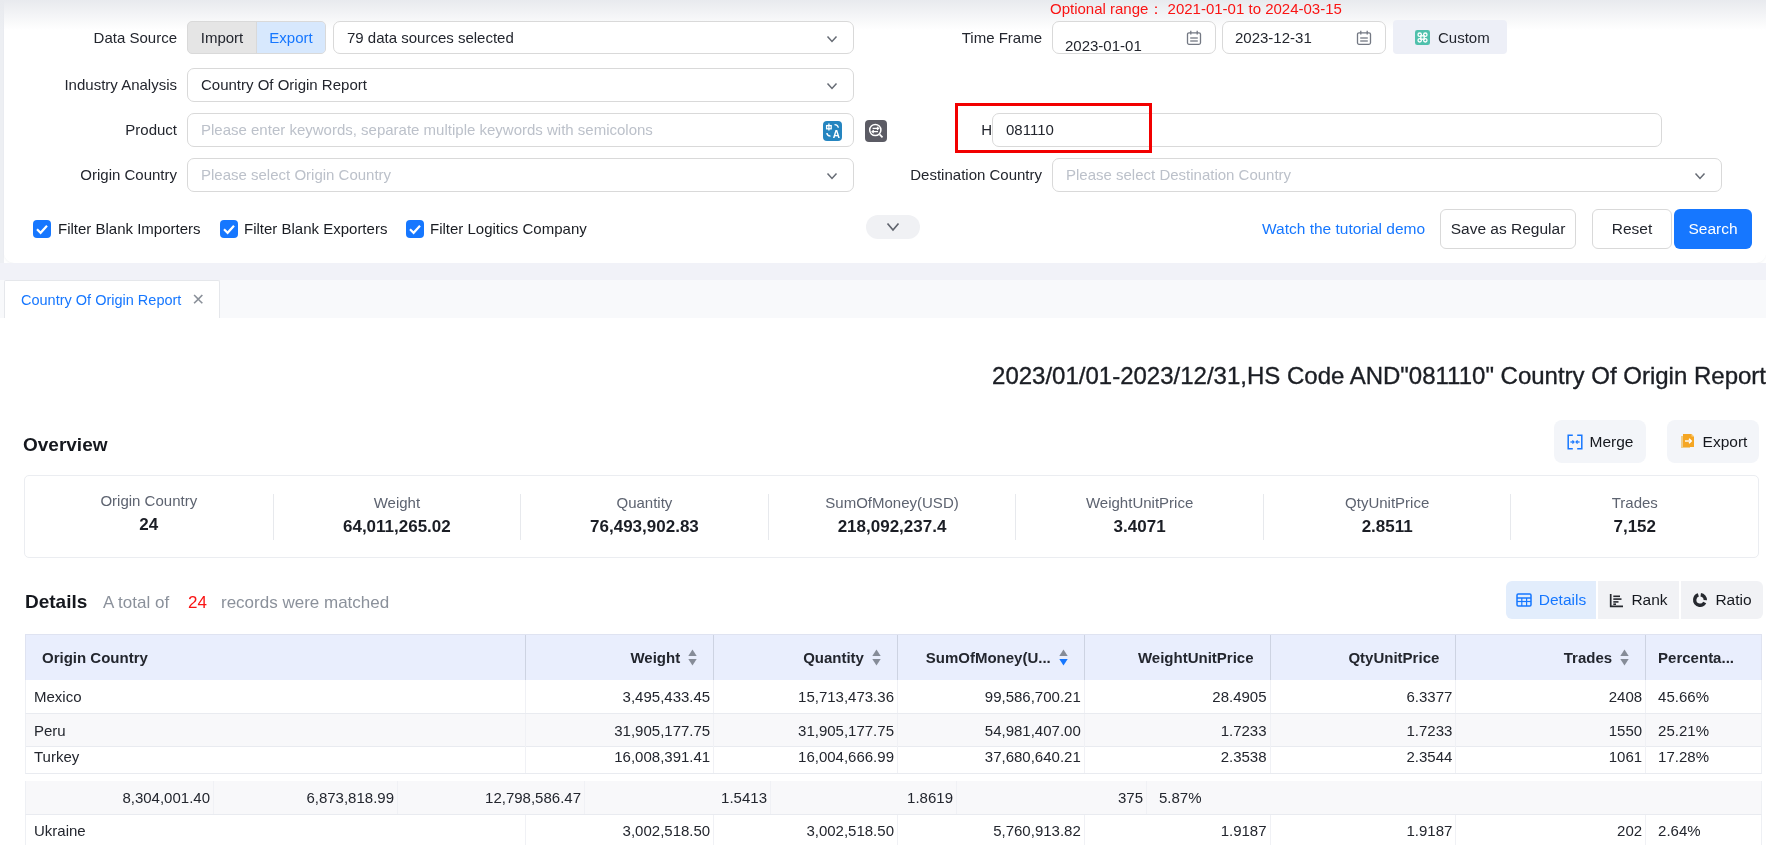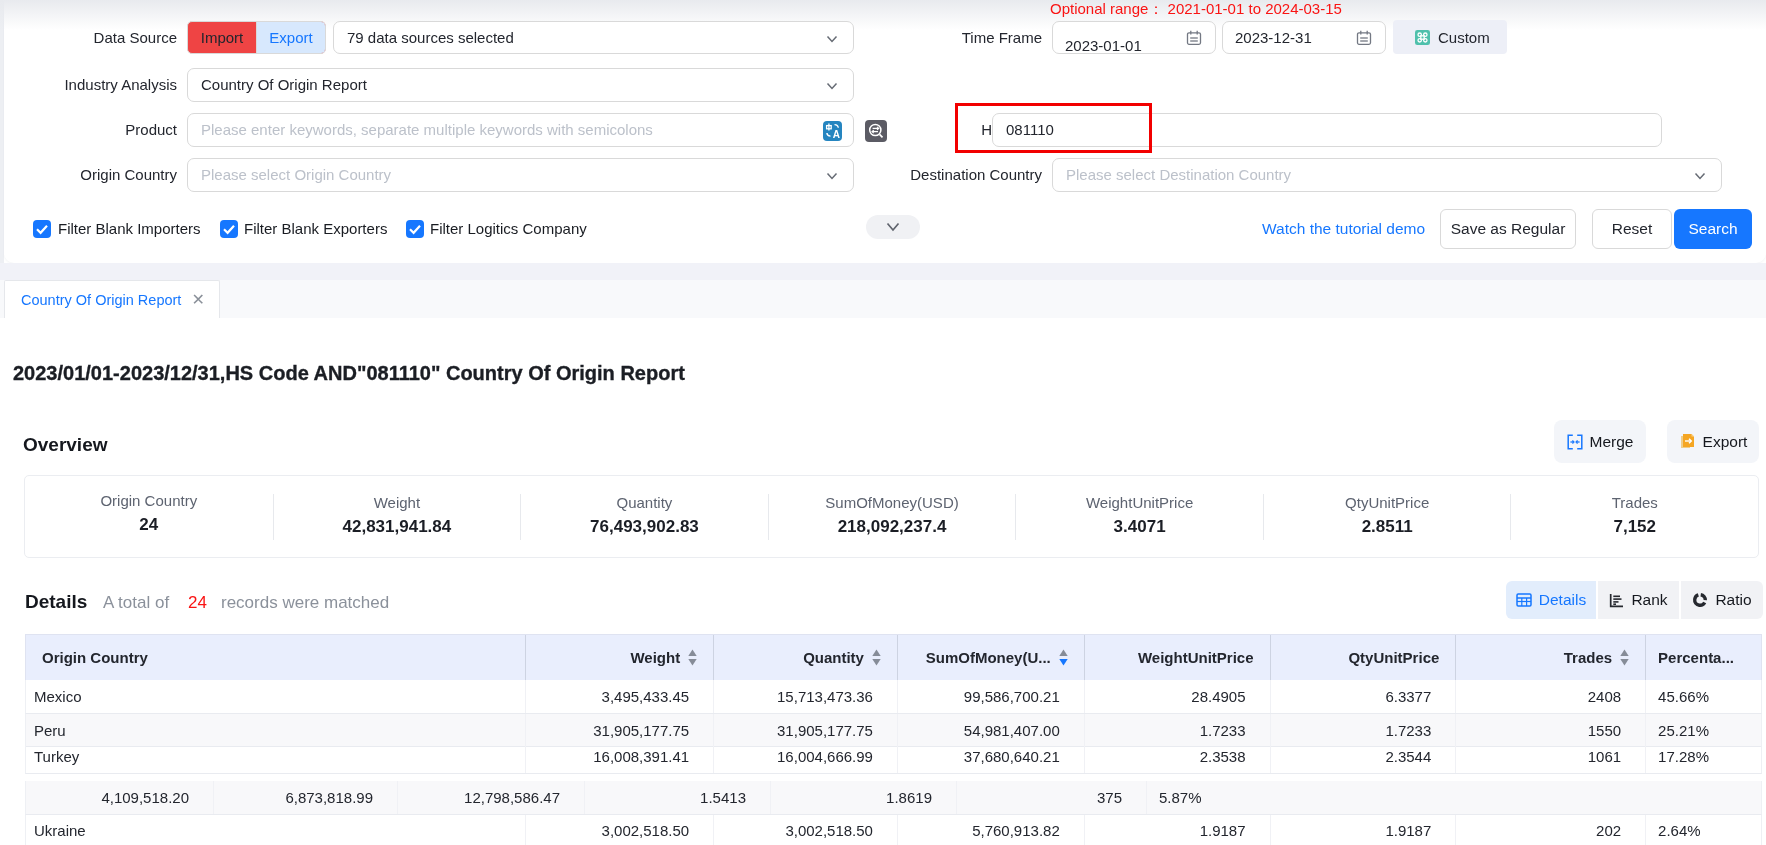--- a/index.html
+++ b/index.html
@@ -8,21 +8,21 @@
 .abs{position:absolute}
 .lab{position:absolute;height:34px;line-height:34px;text-align:right;font-size:15px;color:#23262e}
 .inp{position:absolute;background:#fff;border:1px solid #d9d9d9;border-radius:7px;font-size:15px;color:#23262e;line-height:32px;padding:0 13px}
 .ph{color:#bcc1ca}
 .chev{position:absolute;width:14px;height:14px}
 
 #gutter{left:0;top:0;width:4px;height:263px;background:#edeff3}
 #card{left:4px;top:0;width:1762px;height:263px;background:#fff;border-radius:0 0 10px 10px;box-shadow:0 1px 2px rgba(40,50,70,0.05)}
 #topgrad{left:0;top:0;width:1766px;height:30px;background:linear-gradient(to bottom,#e8eaee,rgba(255,255,255,0))}
 
-#seg{left:187px;top:21px;width:139px;height:33px;border:1px solid #d9d9d9;border-radius:5px;display:flex;overflow:hidden;background:#ef4444}
+#seg{left:187px;top:21px;width:139px;height:33px;border:1px solid #d9d9d9;border-radius:5px;display:flex;overflow:hidden;background:#e5e5e5}
 #seg .s1{width:69px;border-right:1px solid #d9d9d9;text-align:center;line-height:31px;font-size:15px;color:#23262e}
 #seg .s2{flex:1;background:#d7e8fd;color:#1677ff;text-align:center;line-height:31px;font-size:15px}
 
 .cb{position:absolute;width:18px;height:18px;background:#1677ff;border-radius:4px}
 .cblab{position:absolute;font-size:15px;color:#191c22;height:20px;line-height:20px}
 
 .btn{position:absolute;background:#fff;border:1px solid #d9d9d9;border-radius:6px;font-size:15.5px;color:#23262e;text-align:center}
 
 #tabstrip{left:0;top:263px;width:1766px;height:55px;background:linear-gradient(to bottom,#f1f2f8 0,#f1f2f8 17px,#f8f9fb 17px,#f8f9fb 100%)}
 #tab{position:absolute;left:4px;top:17px;width:216px;height:38px;background:#fff;border:1px solid #e5e7eb;border-bottom:none;border-radius:2px 2px 0 0;display:flex;align-items:center;padding-left:16px}
@@ -32,21 +32,21 @@
 #ovbox{left:24px;top:475px;width:1735px;height:83px;border:1px solid #ebedf1;border-radius:5px;display:flex}
 #ovbox .col{position:relative;width:247.857px;text-align:center;padding-top:16px}
 #ovbox .col+.col{border-left:1px solid #e7e9ed;height:46px;align-self:center;padding-top:0}
 .ovl{font-size:15px;color:#5d6370}
 .ovv{font-size:17px;font-weight:bold;color:#1b1e25;margin-top:6px}
 
 #thead{left:25px;top:634px;width:1737px;height:46px;display:flex;background:#e9eefd;border:1px solid #dfe3f1;border-bottom:none}
 #thead .hc{height:100%;display:flex;align-items:center;justify-content:flex-end;padding-right:16px;font-weight:bold;font-size:15px;color:#23262e;border-right:1px solid #cdd3e2}
 #thead .hc:last-child{border-right:none}
 .trow{position:absolute;left:25px;width:1737px;height:34px;display:flex;border-bottom:1px solid #e9ebf0;border-left:1px solid #eef0f4;border-right:1px solid #eef0f4}
-.trow .td{height:100%;display:flex;align-items:center;justify-content:flex-end;padding-right:24px;font-size:15px;color:#23262e;border-right:1px solid #f0f1f5}
+.trow .td{height:100%;display:flex;align-items:center;justify-content:flex-end;padding-right:3px;font-size:15px;color:#23262e;border-right:1px solid #f0f1f5}
 .trow .td:last-child{border-right:none}
 .sort{display:inline-flex;flex-direction:column;margin-left:8px}
 </style>
 </head>
 <body>
 <div id="page">
   <div class="abs" id="gutter"></div>
   <div class="abs" id="card"></div>
   <div class="abs" id="topgrad"></div>
 
@@ -163,21 +163,21 @@
   <div class="btn" style="left:1592px;top:209px;width:80px;height:40px;line-height:38px">Reset</div>
   <div class="btn" style="left:1674px;top:209px;width:78px;height:40px;line-height:40px;background:#1677ff;border:none;color:#fff">Search</div>
 
   <div class="abs" id="tabstrip">
     <div id="tab">
         <span class="t">Country Of Origin Report</span>
         <span class="x">✕</span>
       </div>
   </div>
 
-  <div class="abs" style="left:13px;top:362px;width:1753px;text-align:left;font-size:20px;color:#1b1e24;font-weight:700;-webkit-text-stroke:0.35px #1b1e24">2023/01/01-2023/12/31,HS Code AND"081110" Country Of Origin Report</div>
+  <div class="abs" style="left:13px;top:362px;width:1753px;text-align:right;font-size:24px;color:#1b1e24;font-weight:400;-webkit-text-stroke:0.35px #1b1e24">2023/01/01-2023/12/31,HS Code AND"081110" Country Of Origin Report</div>
 
   <div class="abs" style="left:23px;top:434px;font-size:19px;font-weight:bold;color:#15181e">Overview</div>
 
   <div class="abs" style="left:1554px;top:420px;width:92px;height:43px;background:#f3f5f9;border-radius:8px;display:flex;align-items:center;justify-content:center;font-size:15.5px;color:#15181e">
     <svg width="16" height="16" viewBox="0 0 16 16" fill="none" stroke="#1677ff" stroke-width="1.5" style="margin-right:7px">
         <path d="M5.8 1.2 H1.2 V14.8 H5.8"></path>
         <path d="M10.2 1.2 H14.8 V14.8 H10.2"></path>
         <path d="M3.4 8 h3.2" stroke-width="1.3"></path>
         <path d="M5.4 6.5 L6.9 8 L5.4 9.5" stroke-width="1.3"></path>
         <path d="M12.6 8 h-3.2" stroke-width="1.3"></path>
@@ -198,21 +198,21 @@
     Export
   </div>
 
   <div class="abs" id="ovbox">
     <div class="col">
         <div class="ovl">Origin Country</div>
         <div class="ovv">24</div>
       </div>
     <div class="col">
         <div class="ovl">Weight</div>
-        <div class="ovv">42,831,941.84</div>
+        <div class="ovv">64,011,265.02</div>
       </div>
     <div class="col">
         <div class="ovl">Quantity</div>
         <div class="ovv">76,493,902.83</div>
       </div>
     <div class="col">
         <div class="ovl">SumOfMoney(USD)</div>
         <div class="ovv">218,092,237.4</div>
       </div>
     <div class="col">
@@ -328,21 +328,21 @@
     <div class="td" style="width:501px;justify-content:flex-start;padding-left:8px">Turkey</div>
     <div class="td" style="width:188px">16,008,391.41</div>
     <div class="td" style="width:184px">16,004,666.99</div>
     <div class="td" style="width:187px">37,680,640.21</div>
     <div class="td" style="width:186px">2.3538</div>
     <div class="td" style="width:186px">2.3544</div>
     <div class="td" style="width:190px">1061</div>
     <div class="td" style="width:115px;justify-content:flex-start;padding-left:12px">17.28%</div>
   </div>
   <div class="trow" style="top:781px;background:#f8f8fa">
-    <div class="td" style="width:188px">4,109,518.20</div>
+    <div class="td" style="width:188px">8,304,001.40</div>
     <div class="td" style="width:184px">6,873,818.99</div>
     <div class="td" style="width:187px">12,798,586.47</div>
     <div class="td" style="width:186px">1.5413</div>
     <div class="td" style="width:186px">1.8619</div>
     <div class="td" style="width:190px">375</div>
     <div class="td" style="width:115px;justify-content:flex-start;padding-left:12px">5.87%</div>
   </div>
   <div class="trow" style="top:815px;height:30px;border-bottom:none">
     <div class="td" style="width:501px;justify-content:flex-start;padding-left:8px">Ukraine</div>
     <div class="td" style="width:188px">3,002,518.50</div>

